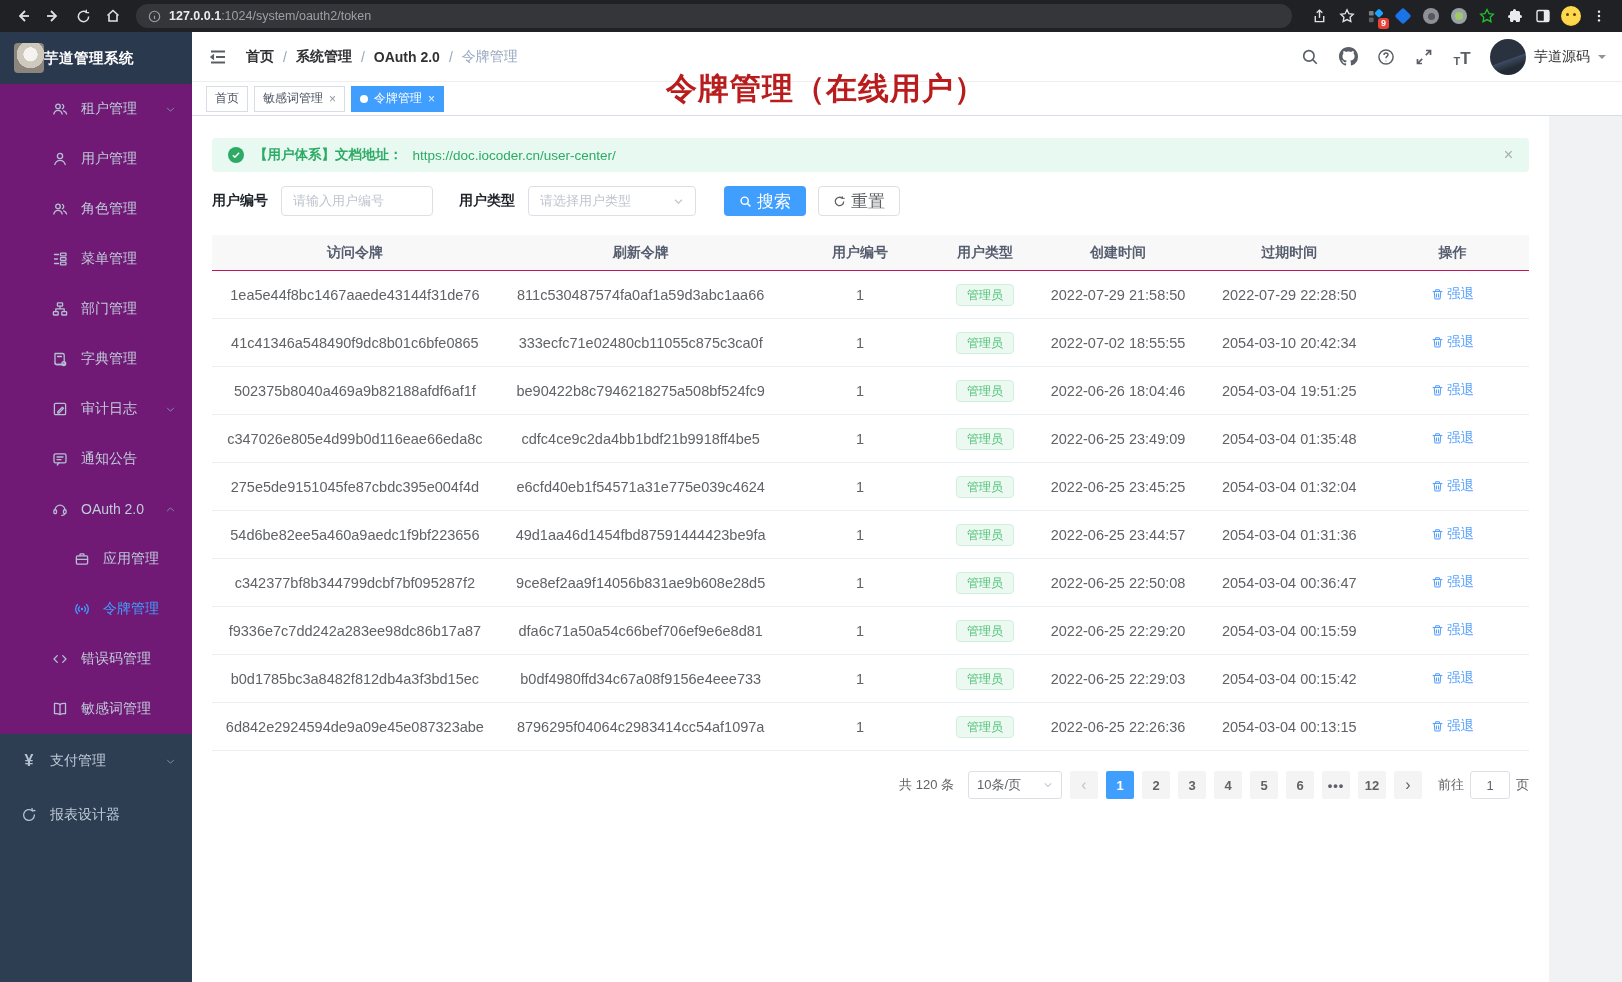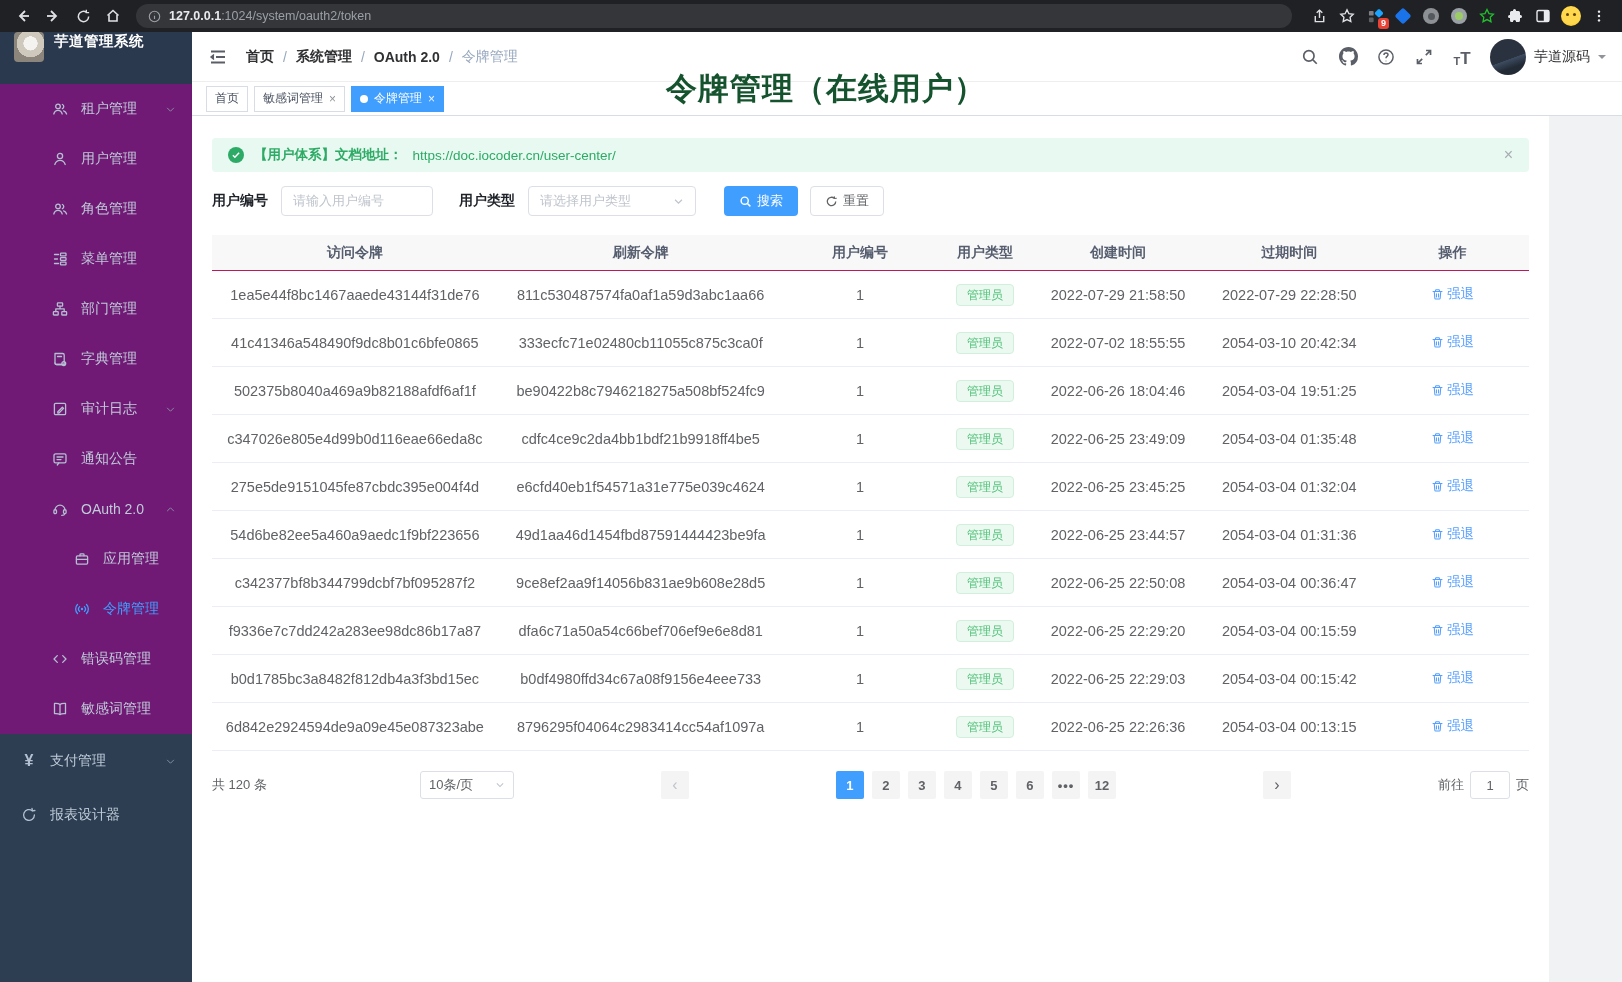--- a/index.html
+++ b/index.html
@@ -18,21 +18,21 @@
   .gem { width:12px; height:12px; background:#1a73e8; transform:rotate(45deg); border-radius:2px; }
   .circle-ic { width:16px; height:16px; border-radius:50%; }
   .emoji-face { width:20px; height:20px; border-radius:50%; background:radial-gradient(circle at 50% 42%, #ffd84d 60%, #f4b400); position:relative; }
   .emoji-face:after { content:""; position:absolute; left:5px; top:7px; width:3px; height:3px; border-radius:50%; background:#5f4200; box-shadow:7px 0 0 #5f4200; }
 
   
   .app { display:flex; height:950px; }
 
   
   .sidebar { width:192px; background:#2d3e52; flex:0 0 auto; display:flex; flex-direction:column; }
-  .logo-row { height:52px; background:#2b394e; display:flex; align-items:flex-start; padding:0 14px; gap:10px; }
+  .logo-row { height:52px; background:#2b394e; display:flex; align-items:center; padding:0 14px; }
   .logo-img { width:30px; height:30px; border-radius:4px; background:
       radial-gradient(circle at 55% 38%, #f5f3ef 28%, #cfc8bd 29%, #cfc8bd 55%, #8c857b 56%);
       flex:0 0 auto; }
   .logo-title { color:#fff; font-size:14.5px; font-weight:700; letter-spacing:.5px; white-space:nowrap; }
   .menu-scroll { flex:1; display:flex; flex-direction:column; }
   .menu-sub { background:#701a75;padding-left:11px; }
   .menu-item { height:50px; display:flex; align-items:center; color:#bfcbd9; font-size:14px; cursor:pointer; position:relative; }
   .menu-item .mi-icon { width:18px; height:18px; margin-right:12px; display:flex; align-items:center; justify-content:center; color:#b3c0d1; flex:0 0 auto; }
   .menu-item.lvl0 { padding-left:20px; height:54px; }
   .menu-item.lvl1 { padding-left:40px; }
@@ -58,67 +58,67 @@
   .user-name { font-size:14px; color:#303133; }
   .caret-down { width:0; height:0; border:4px solid transparent; border-top-color:#909399; margin-top:4px; }
 
   .tabbar { height:34px; background:#fff; border-bottom:1px solid #d8dce5; box-shadow:0 1px 3px rgba(0,0,0,.06); display:flex; align-items:center; padding:0 0 0 14px; gap:6px; }
   .tag { height:26px; display:inline-flex; align-items:center; gap:6px; border:1px solid #d8dce5; background:#fff; color:#495060; font-size:12px; padding:0 8px; cursor:pointer; }
   .tag .tag-close { color:#909399; font-size:12px; }
   .tag.active { background:#409eff; border-color:#409eff; color:#fff; }
   .tag.active .tag-close { color:#ecf3ff; }
   .tag-dot { width:8px; height:8px; border-radius:50%; background:#fff; }
 
-  .annotation { position:absolute; top:36px; left:474px; font-size:31px; font-weight:600; color:#14532d; z-index:30; letter-spacing:1px; white-space:nowrap; }
+  .annotation { position:absolute; top:36px; left:474px; font-size:31px; font-weight:600; color:#b91c1c; z-index:30; letter-spacing:1px; white-space:nowrap; }
 
   .content-row { flex:1; display:flex; min-height:0; }
   .content { flex:1; background:#fff; padding:22px 20px 0 20px; min-width:0; }
   .right-gutter { width:73px; background:#f1f2f4; flex:0 0 auto; }
 
   
   .alert { height:34px; background:#e7f9f0; border-radius:4px; display:flex; align-items:center; padding:6px 16px; gap:10px; }
   .alert-check { width:16px; height:16px; border-radius:50%; background:#2dab66; color:#fff; display:flex; align-items:center; justify-content:center; flex:0 0 auto; }
   .alert-text { font-size:13.5px; color:#2dab66; font-weight:700; }
   .alert-link { font-size:13.5px; color:#2dab66; text-decoration:none; font-weight:400; }
   .alert-close { margin-left:auto; color:#a8abb2; font-size:16px; cursor:pointer; line-height:1; }
 
   
   .filter-row { margin-top:13px; display:flex; align-items:center; height:32px; }
   .f-label { font-size:14px; font-weight:700; color:#1f2329; margin-right:13px; white-space:nowrap; }
   .f-input, .f-select { height:30px; border:1px solid #dcdfe6; border-radius:4px; background:#fff; display:flex; align-items:center; padding:0 11px; font-size:13px; color:#bfc4cc; }
   .f-input { width:152px; margin-right:26px; }
   .f-select { width:168px; justify-content:space-between; margin-right:28px; }
   .f-select .sel-arrow { color:#c0c4cc; display:flex; }
-  .btn { height:30px; border-radius:4px; display:inline-flex; align-items:center; justify-content:center; gap:5px; font-size:13px; cursor:pointer; border:1px solid transparent; padding:0 14px; }
+  .btn { height:30px; border-radius:4px; display:inline-flex; align-items:center; justify-content:center; gap:5px; font-size:17px; cursor:pointer; border:1px solid transparent; padding:0 14px; }
   .btn-primary { background:#409eff; color:#fff; margin-right:12px; }
   .btn-plain { background:#fff; border-color:#dcdfe6; color:#606266; }
 
   
   .table { margin-top:18px; }
   .t-head { display:flex; background:#f8f8f9; height:36px; align-items:center; border-bottom:1px solid #be185d; }
   .t-head .cell { font-size:14px; font-weight:700; color:#555d6e; }
   .t-row { display:flex; height:48px; align-items:center; border-bottom:1px solid #ebeef5; }
   .cell { text-align:center; font-size:14.5px; color:#606266; overflow:hidden; white-space:nowrap; }
   .col-0 { width:21.7%; } .col-1 { width:21.7%; } .col-2 { width:11.6%; }
   .col-3 { width:7.4%; }  .col-4 { width:12.8%; } .col-5 { width:13.2%; } .col-6 { flex:1; }
   .badge-success { display:inline-block; background:#ebf9f0; border:1px solid #d0efdc; color:#4fc278; font-size:12px; padding:4px 10px; border-radius:4px; line-height:1; }
   .action-link { color:#549fff; font-size:13.5px; display:inline-flex; align-items:center; gap:3px; cursor:pointer; text-decoration:none; }
   .action-link svg { display:block; }
 
   
-  .pagination { margin-top:20px; display:flex; align-items:center; justify-content:space-between; gap:8px; font-size:13px; color:#606266; }
+  .pagination { margin-top:20px; display:flex; align-items:center; justify-content:flex-end; gap:8px; font-size:13px; color:#606266; }
   .pg-total { margin-right:6px; }
   .pg-size { width:94px; height:28px; border:1px solid #dcdfe6; border-radius:3px; display:flex; align-items:center; justify-content:space-between; padding:0 8px; color:#606266; background:#fff; cursor:pointer; }
   .pg-size .sel-arrow { color:#c0c4cc; display:flex; }
   .pg-btn { min-width:28px; height:28px; background:#f4f4f5; border-radius:2px; display:inline-flex; align-items:center; justify-content:center; color:#606266; font-weight:600; cursor:pointer; padding:0 4px; }
   .pg-btn.arrow { font-size:16px; font-weight:400; }
   .pg-btn.disabled { color:#c0c4cc; }
   .pg-btn.active { background:#409eff; color:#fff; }
   .pg-more { letter-spacing:1px; font-weight:700; color:#606266; background:#f4f4f5; }
-  .pg-goto { display:flex; align-items:center; gap:6px; }
+  .pg-goto { display:flex; align-items:center; gap:6px; margin-left:8px; }
   .pg-input { width:40px; height:28px; border:1px solid #dcdfe6; border-radius:3px; text-align:center; font-size:13px; color:#606266; display:flex; align-items:center; justify-content:center; }
 </style>
 </head>
 <body>
 
 <div class="browser-bar">
   <span class="bb-btn">
       <svg width="16" height="16" viewBox="0 0 16 16" fill="none" stroke="currentColor" stroke-width="1.8">
         <path d="M10 3L5 8l5 5"></path>
         <path d="M5 8h9" stroke-width="1.8"></path>

